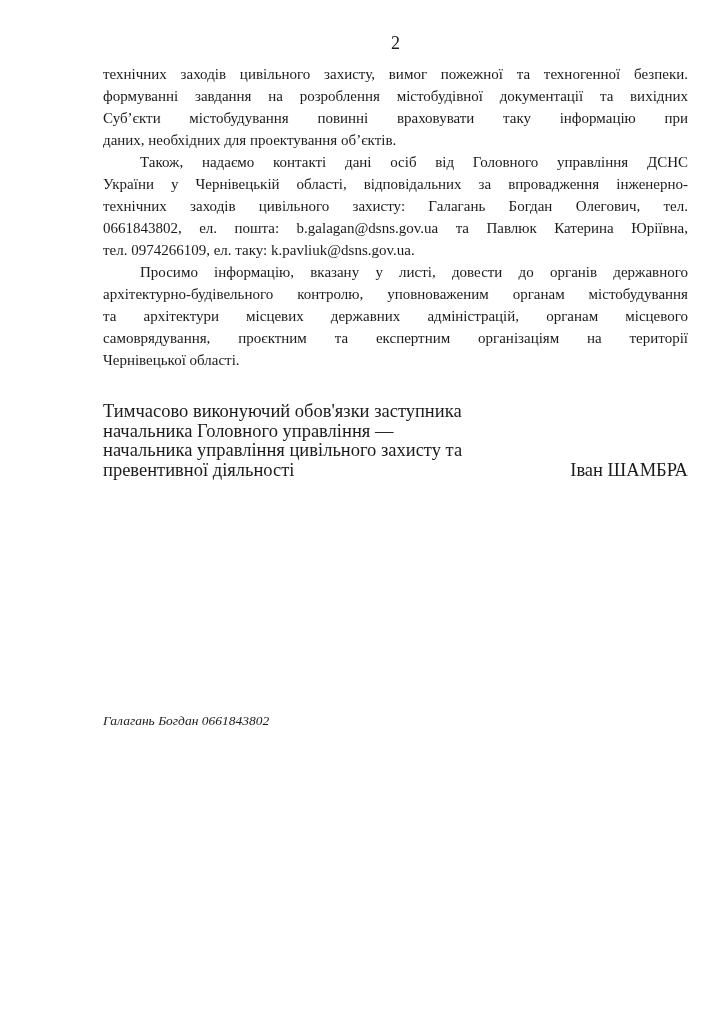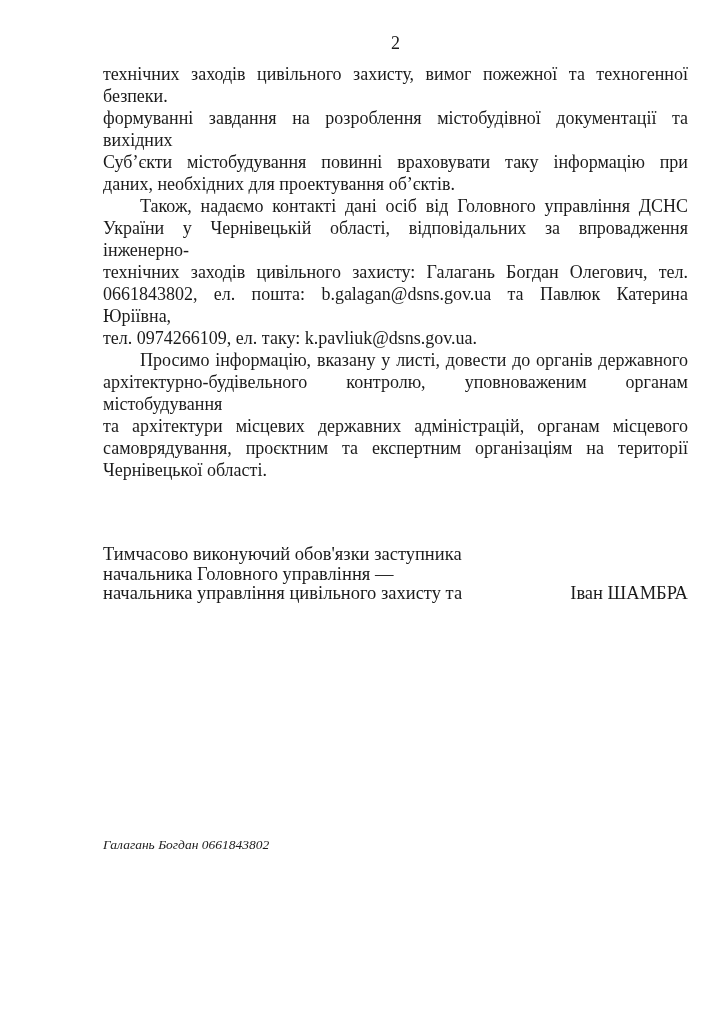--- a/index.html
+++ b/index.html
@@ -22,31 +22,31 @@
     left: 103px; top: 31px;
     width: 585px;
   }
   .page-number {
     text-align: center;
     font-size: 18px;
     line-height: 24px;
     margin-bottom: 8px;
   }
   .para {
-    font-size: 18px;
+    font-size: 15px;
     line-height: 22px;
   }
   .doc-line {
     text-align: justify;
     text-align-last: justify;
   }
   .doc-line.last { text-align-last: left; }
   .doc-line.indent { text-indent: 37px; }
   .signature {
-    margin-top: 64px;
+    margin-top: 31px;
     display: flex;
     justify-content: space-between;
     align-items: flex-end;
     font-size: 18.5px;
     line-height: 19.5px;
   }
   .sig-titles { max-width: 440px; }
   .sig-name { white-space: nowrap; }
   .footer-note {
     margin-top: 233px;
@@ -83,19 +83,20 @@
           <div class="doc-line">самоврядування, проєктним та експертним організаціям на території</div>
           <div class="doc-line last">Чернівецької області.</div>
         </div>
       </div>
 
     <div class="signature">
       <div class="sig-titles">
           <div class="sig-line">Тимчасово виконуючий обов'язки заступника</div>
           <div class="sig-line">начальника Головного управління —</div>
           <div class="sig-line">начальника управління цивільного захисту та</div>
+          <div class="sig-line">превентивної діяльності</div>
         </div>
       <div class="sig-name">Іван ШАМБРА</div>
     </div>
 
     <div class="footer-note">Галагань Богдан 0661843802</div>
   </div>
 </div>
 
 </body></html>

